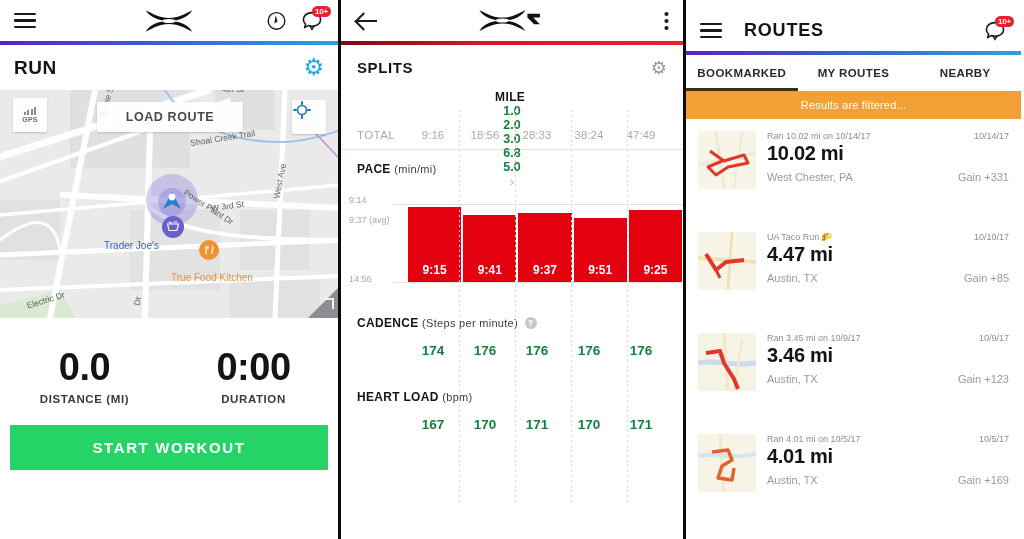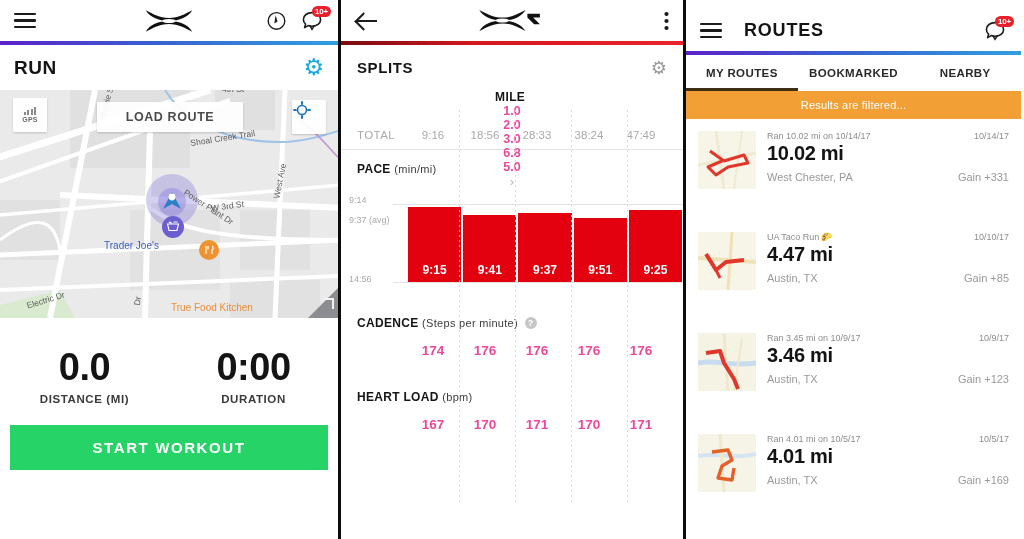--- a/index.html
+++ b/index.html
@@ -107,21 +107,21 @@
   }
   .splits-title { font-size: 15px; font-weight: bold; letter-spacing: 0.6px; color: #151515; }
   .gear-grey { color: #9a9a9a; font-size: 18px; cursor: pointer; }
 
   .split-grid { position: relative; padding: 0 0 0 0; }
   .srow { display: flex; align-items: center; }
   .scell-label {
     width: 66px; padding-left: 16px; font-size: 12px; font-weight: bold;
     color: #151515; letter-spacing: 0.4px; flex-shrink: 0;
   }
-  .scell { flex: 1; text-align: center; font-size: 12.5px; font-weight: bold; color: #ec4899; }
+  .scell { flex: 1; text-align: center; font-size: 12.5px; font-weight: bold; color: #15803d; }
   .row-mile { height: 30px; flex-direction: column; }
   .row-total { height: 30px; border-bottom: 1px solid #e3e3e3; }
   .row-total .scell-label, .row-total .scell { color: #a9a9a9; font-weight: normal; font-size: 11.5px; }
   .row-total .scell-label { font-weight: normal; letter-spacing: 0.4px; }
   .chevr { width: 16px; text-align: center; color: #b6b6b6; font-size: 13px; cursor: pointer; }
 
   .sec-title { padding: 12px 0 2px 16px; font-size: 12px; font-weight: bold;
     color: #151515; letter-spacing: 0.3px; }
   .sec-title span.sub { font-weight: normal; font-size: 11px; color: #3c3c3c; }
   .qmark { display: inline-block; width: 12px; height: 12px; border-radius: 50%;
@@ -248,21 +248,21 @@
       <div class="map-label" style="left:90px; top:6px; transform:rotate(-74deg);">Bowie St</div>
       <div class="map-label" style="left:222px; top:-6px;">4th St</div>
       <div class="map-label" style="left:190px; top:43px; transform:rotate(-9deg);">Shoal Creek Trail</div>
       <div class="map-label" style="left:262px; top:86px; transform:rotate(-79deg);">West Ave</div>
       <div class="map-label" style="left:211px; top:111px; transform:rotate(-8deg);">W 3rd St</div>
       <div class="map-label" style="left:180px; top:112px; transform:rotate(33deg);">Power Plant Dr</div>
       <div class="map-label" style="left:26px; top:205px; transform:rotate(-17deg);">Electric Dr</div>
       <div class="map-label" style="left:133px; top:206px; transform:rotate(-82deg);">Dr</div>
 
       <div class="map-poi-label" style="left:104px; top:150px; color:#3b5fc0;">Trader Joe's</div>
-      <div class="map-poi-label" style="left:171px; top:212px; color:#e8903a;">True Food Kitchen</div>
+      <div class="map-poi-label" style="left:171px; top:182px; color:#e8903a;">True Food Kitchen</div>
 
       <div class="pill gps-pill">
         <div class="gps-bars">
           <i style="height:3px"></i>
             <i style="height:5px"></i>
             <i style="height:6.5px"></i>
             <i style="height:8px"></i>
         </div>
         <div class="gps-text">GPS</div>
       </div>
@@ -431,22 +431,22 @@
             <path d="M3.4 10.4 C3.4 6.4 7.3 3.6 12 3.6 C16.7 3.6 20.6 6.4 20.6 10.4 C20.6 14.4 16.7 17.2 12 17.2 C10.6 17.2 9.3 17 8.2 16.6 L4.6 18.6 L5.6 15.2 C4.2 14 3.4 12.3 3.4 10.4 Z" fill="none" stroke="#1b1b1b" stroke-width="1.6" stroke-linejoin="round"></path>
             <path d="M9.5 16 L12 20.4 L14.5 16.4" fill="none" stroke="#1b1b1b" stroke-width="1.5"></path>
           </svg>
           <span class="badge-count">10+</span>
         </div>
       </div>
     </div>
     <div class="gradient-rule"></div>
 
     <div class="tabs">
+      <div class="tab">BOOKMARKED</div>
       <div class="tab">MY ROUTES</div>
-      <div class="tab">BOOKMARKED</div>
       <div class="tab">NEARBY</div>
       <div class="tab-underline"></div>
     </div>
 
     <div class="filter-bar">Results are filtered...</div>
 
     <div class="route-item">
       <div class="route-thumb">
         <svg viewBox="0 0 58 58" width="58" height="58">
           <rect width="58" height="58" fill="#f7f5e8"></rect>

